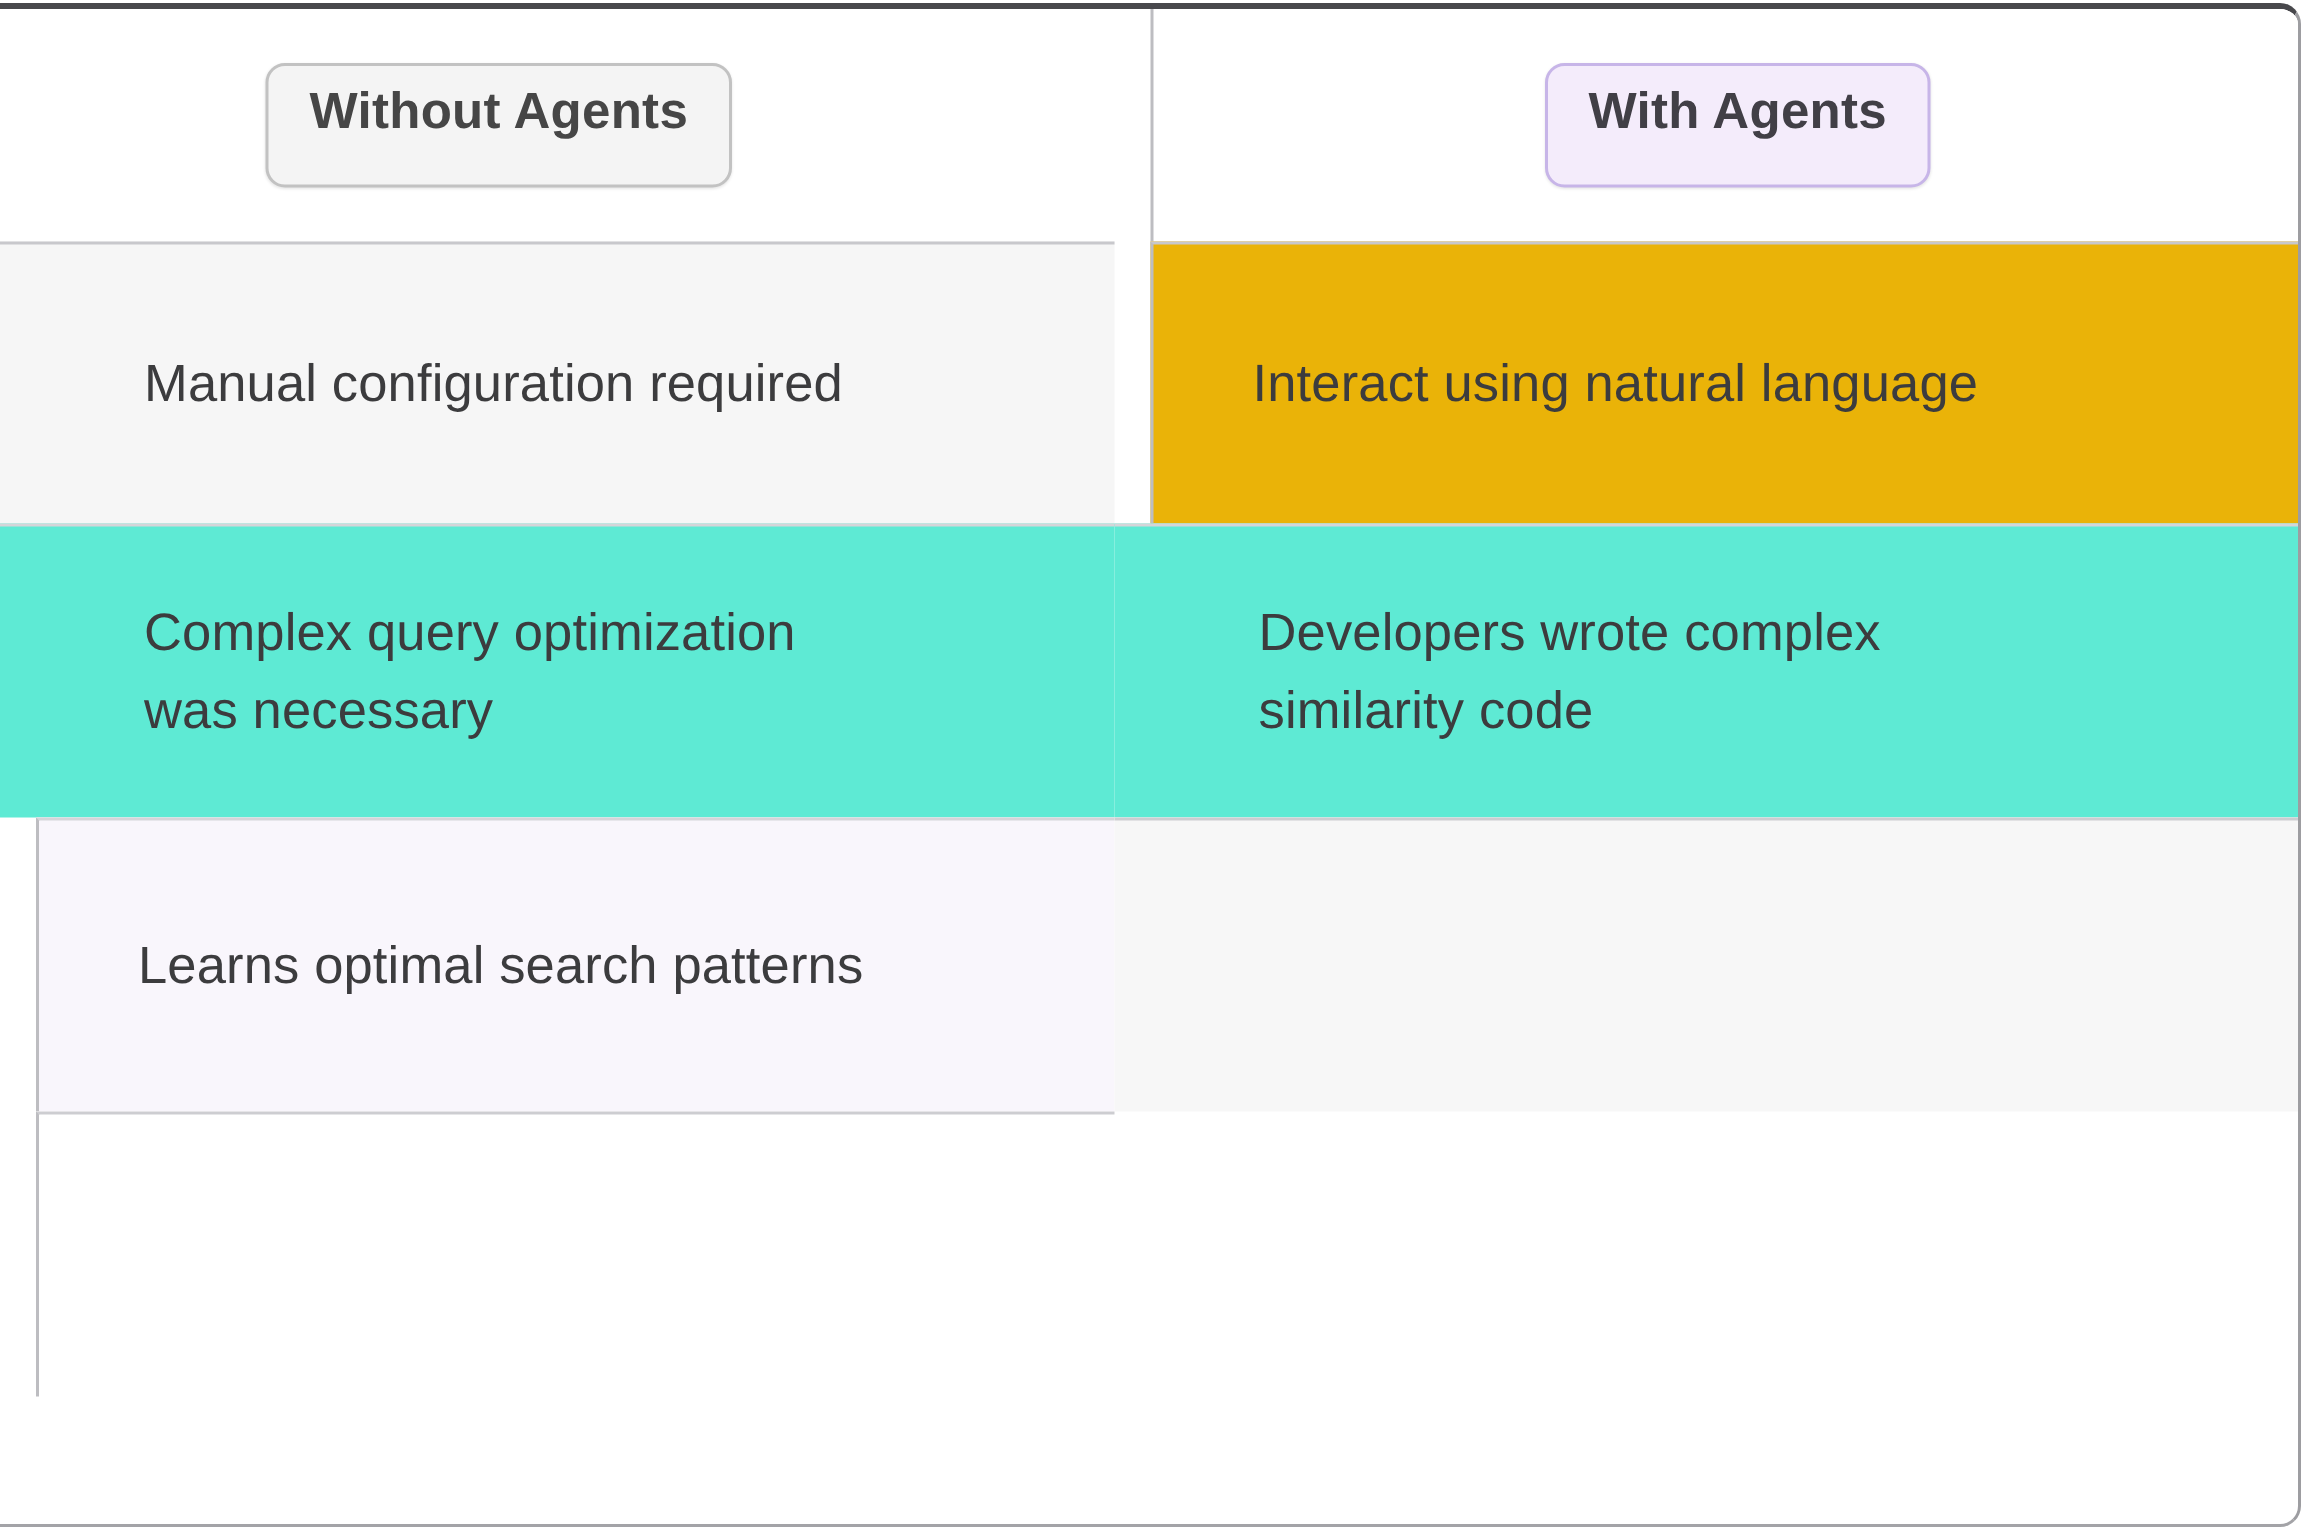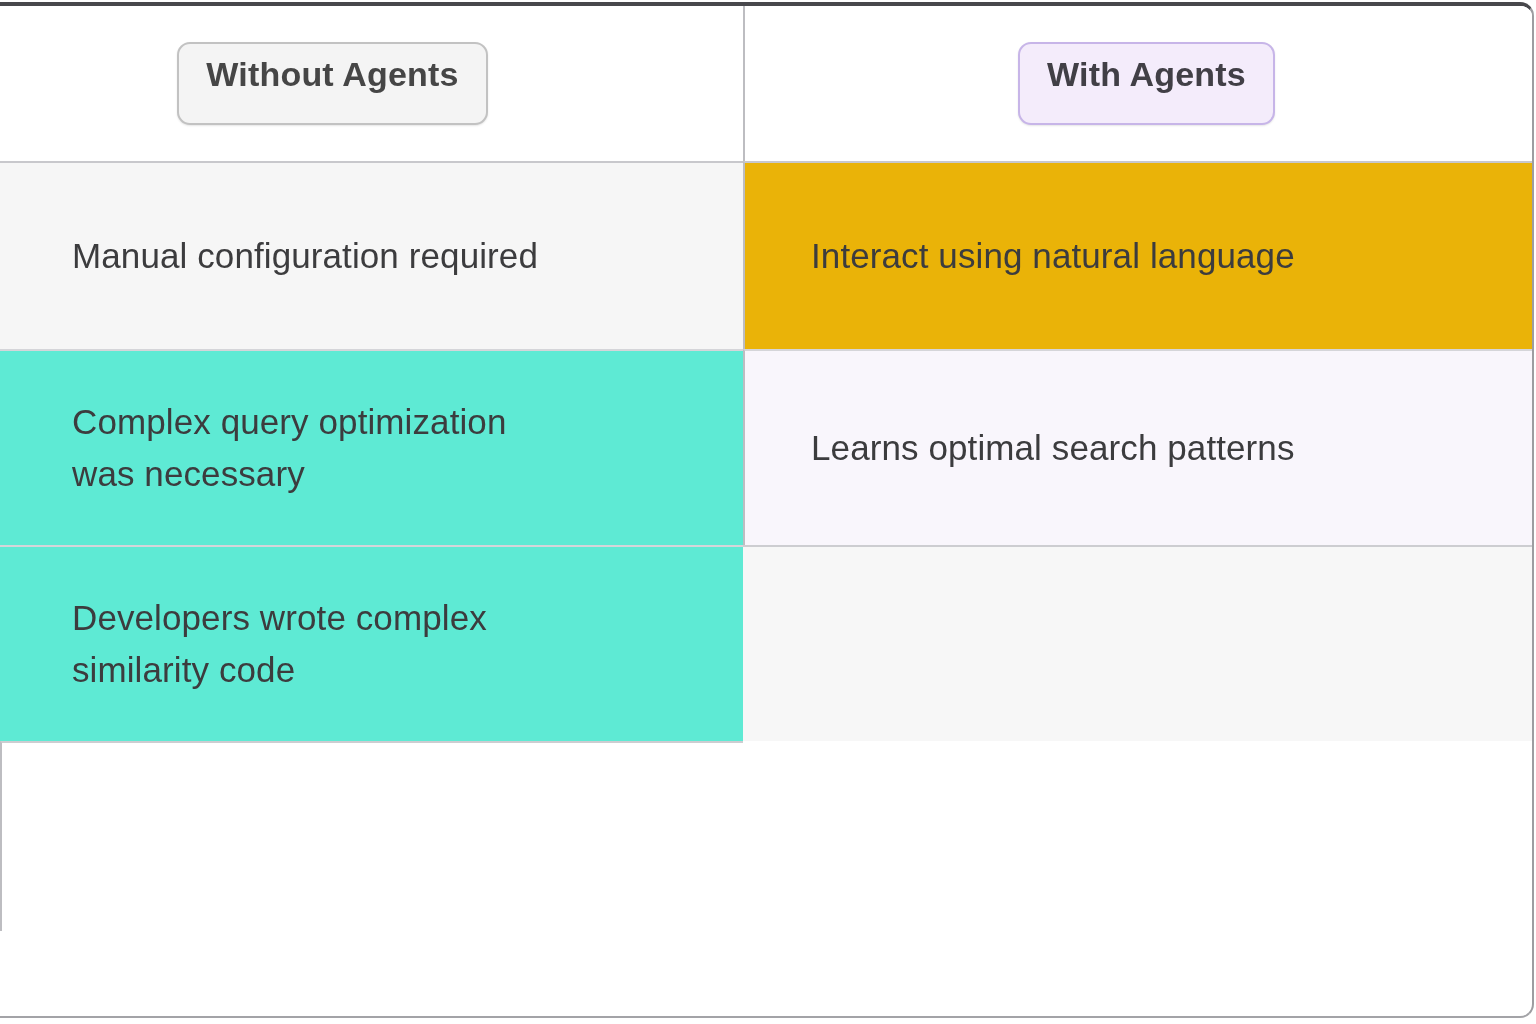--- a/index.html
+++ b/index.html
@@ -19,25 +19,26 @@
     border-bottom: 2px solid #a3a3a7;
     border-radius: 0 14px 14px 0;
     overflow: hidden;
     display: grid;
     grid-template-columns: 743px 1fr;
     grid-template-rows: 155px 188px 196px 196px 190px 1fr;
   }
   .cell {
     display: flex;
     align-items: center;
-    padding-left: 72px;
+    padding-left: 96px;
   }
   .cell.right-col {
     border-left: 2px solid #bdbdc1;
     padding-left: 66px;
+    margin-left: 24px;
   }
   .cell.body-row { border-top: 2px solid #d5d5d9; }
   .cell.first-body-row { border-top: 2px solid #c8c8cc; }
   .cell.last-row { border-top: 2px solid #cdcdd1; }
 
   .header-cell {
     background: #ffffff;
     justify-content: center;
     padding-left: 0;
   }
@@ -98,24 +99,24 @@
   <div class="cell body-row first-body-row right-col right-tint-a">
     <span class="cell-text">Interact using natural language</span>
   </div>
 
   <div class="cell body-row left-plain">
     <span class="cell-text">Complex query optimization
 was necessary</span>
   </div>
 
 
-  <div class="cell body-row right-col right-tint-b">
-    <span class="cell-text">Learns optimal search patterns</span>
-  </div>
   <div class="cell body-row left-plain">
     <span class="cell-text">Developers wrote complex
 similarity code</span>
+  </div>
+  <div class="cell body-row right-col right-tint-b">
+    <span class="cell-text">Learns optimal search patterns</span>
   </div>
 
   <div class="cell body-row last-row left-empty"></div>
   <div class="cell body-row last-row right-col right-empty"></div>
 
 </div>
 
 </body></html>

